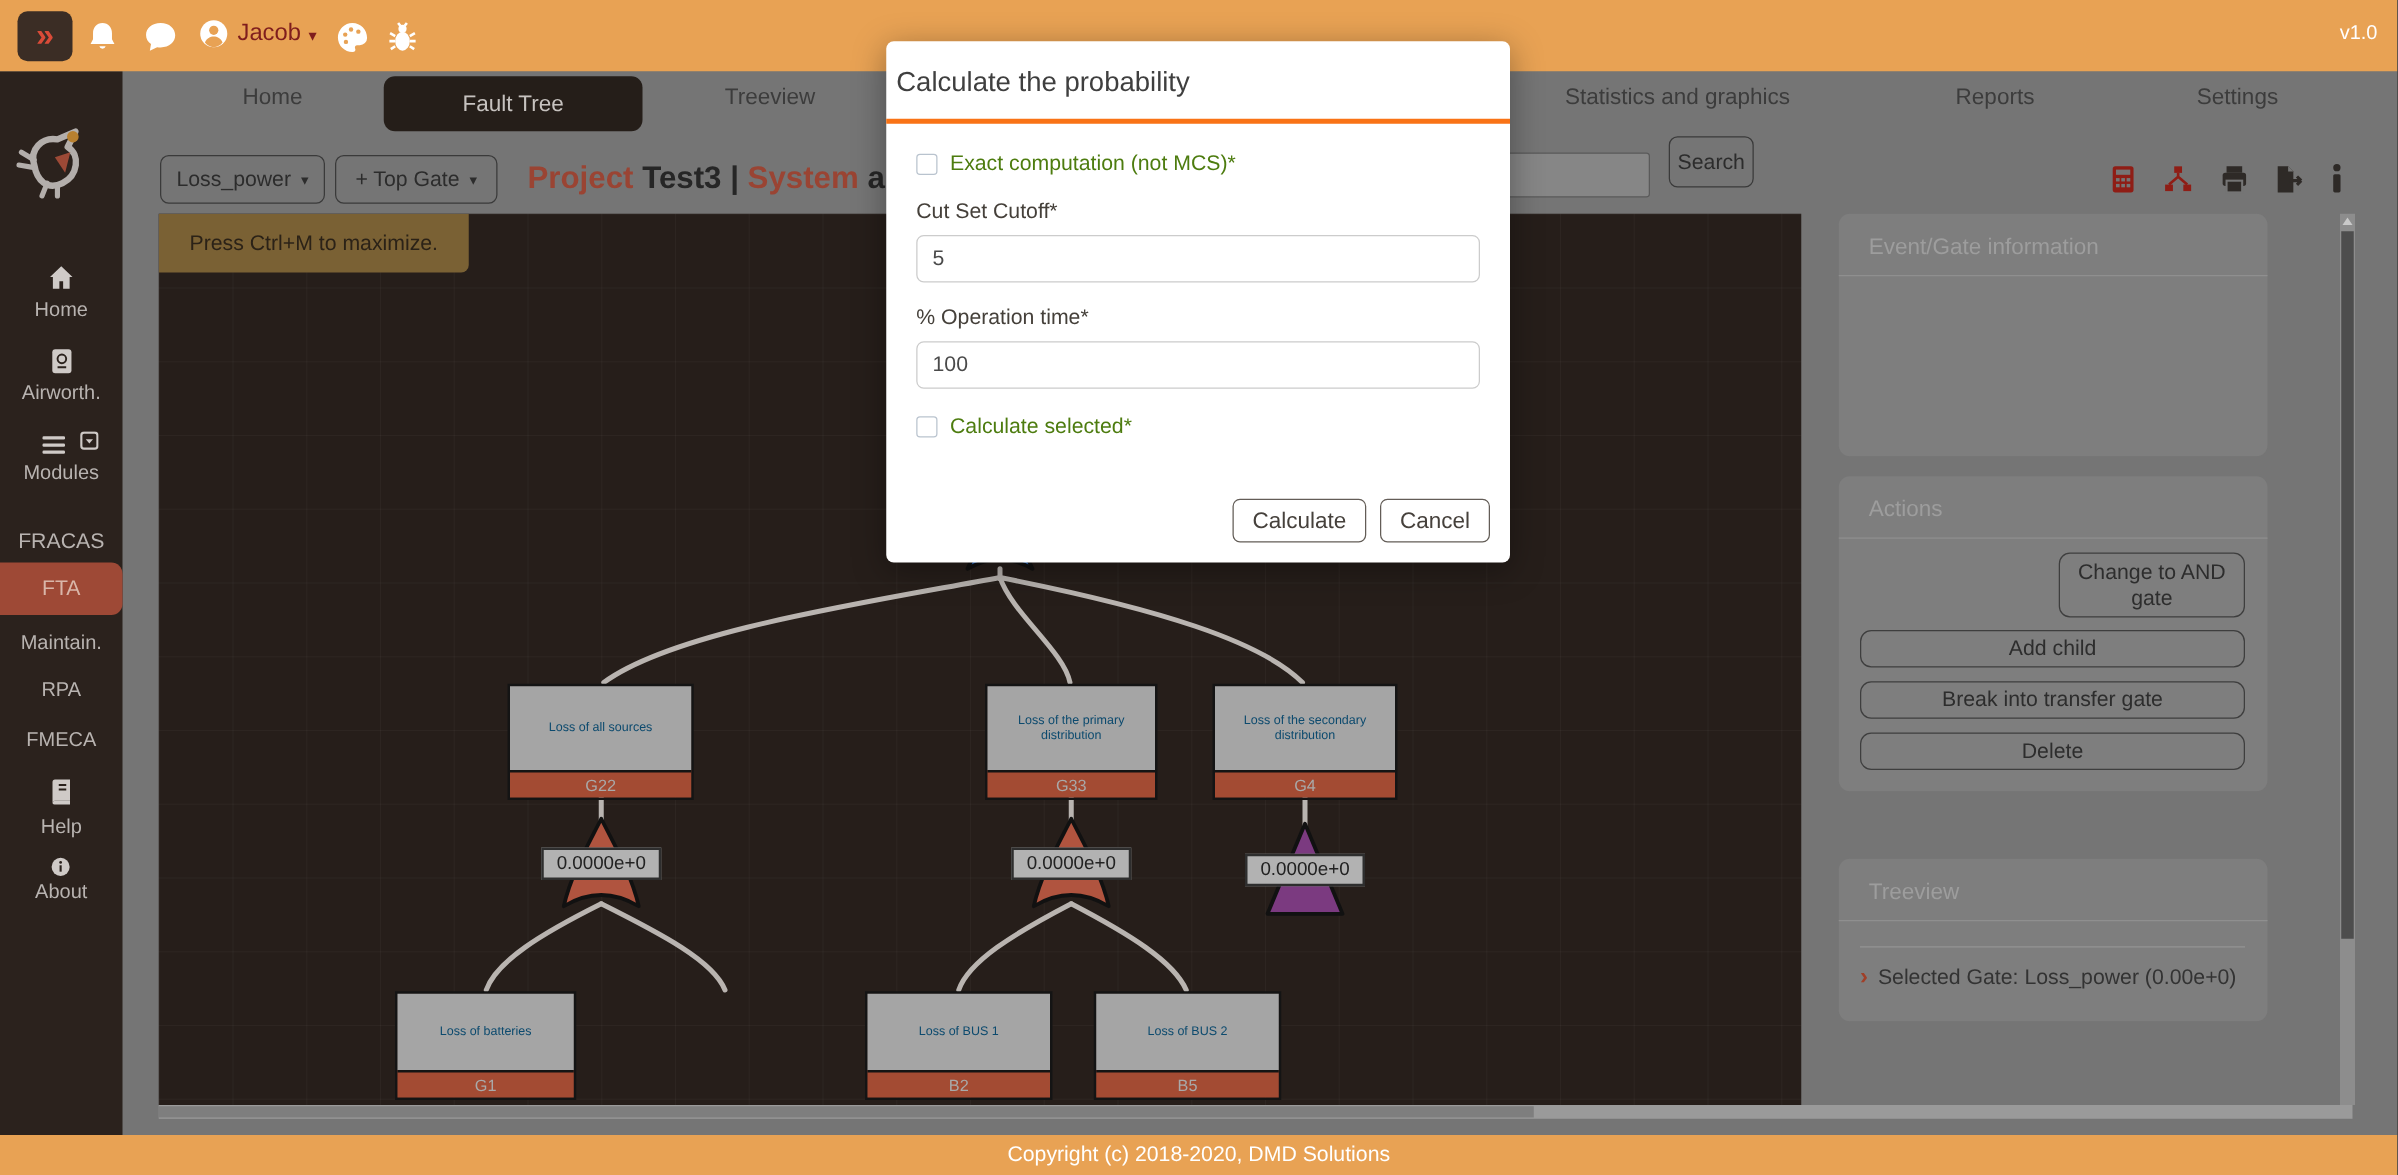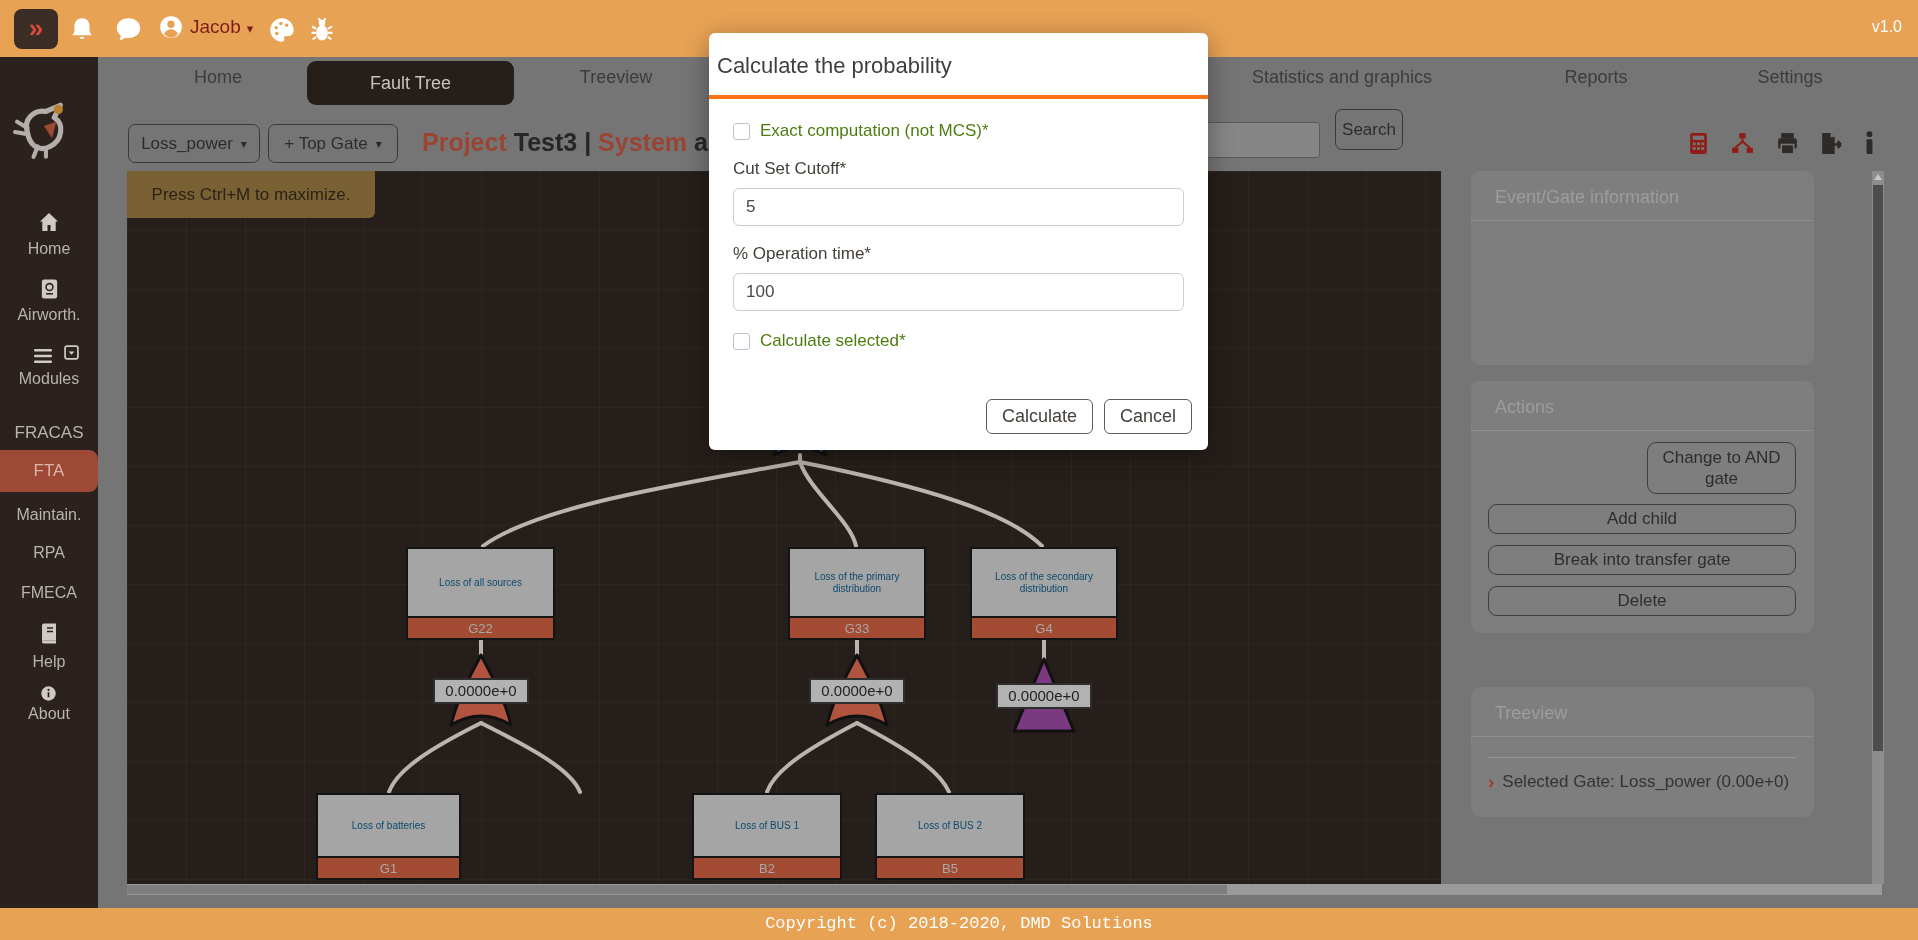--- a/index.html
+++ b/index.html
@@ -78,21 +78,21 @@
   .info-row b { color:#9a4430; }
   .act-btn { position:absolute; border:1.5px solid #3e3e3e; border-radius:9px; background:transparent; color:#2d2d2d;
              font-size:17px; display:flex; align-items:center; justify-content:center; text-align:center; line-height:1.25;
              cursor:pointer; font-family:"Liberation Sans", sans-serif; }
   .tv-inner-divider { position:absolute; left:17px; top:70px; width:308px; height:1px; background:#949494; }
   .tv-row { position:absolute; left:17px; top:85px; font-size:17px; color:#333; display:flex; gap:8px; cursor:pointer; }
   .tv-row .chev { color:#a03f28; font-weight:bold; font-size:19px; line-height:19px; }
 
   
   .footer { position:absolute; left:0; top:908px; width:1918px; height:32px; background:#e8a254; color:#fff;
-            font-size:17px; text-align:center; line-height:32px; z-index:20;font-family:Liberation Mono, monospace; }
+            font-size:17px; text-align:center; line-height:32px; z-index:20; }
 
   
   .modal { position:absolute; left:709px; top:33px; width:499px; height:417px; background:#fff; border-radius:6px;
            box-shadow:0 6px 26px rgba(0,0,0,.35); z-index:100; }
   .modal-header { padding:20px 8px 16px; border-bottom:4px solid #f97316; }
   .modal-title { font-size:22px; color:#3f3f3f; }
   .modal-body { padding:16px 24px 0; }
   .check-row { display:flex; align-items:center; gap:10px; margin:6px 0 4px; }
   .checkbox { width:17px; height:17px; border:1px solid #b9c3ce; border-radius:3px; background:#fff; cursor:pointer; flex:none; }
   .check-label { font-size:17px; color:#4d7c0f; }

